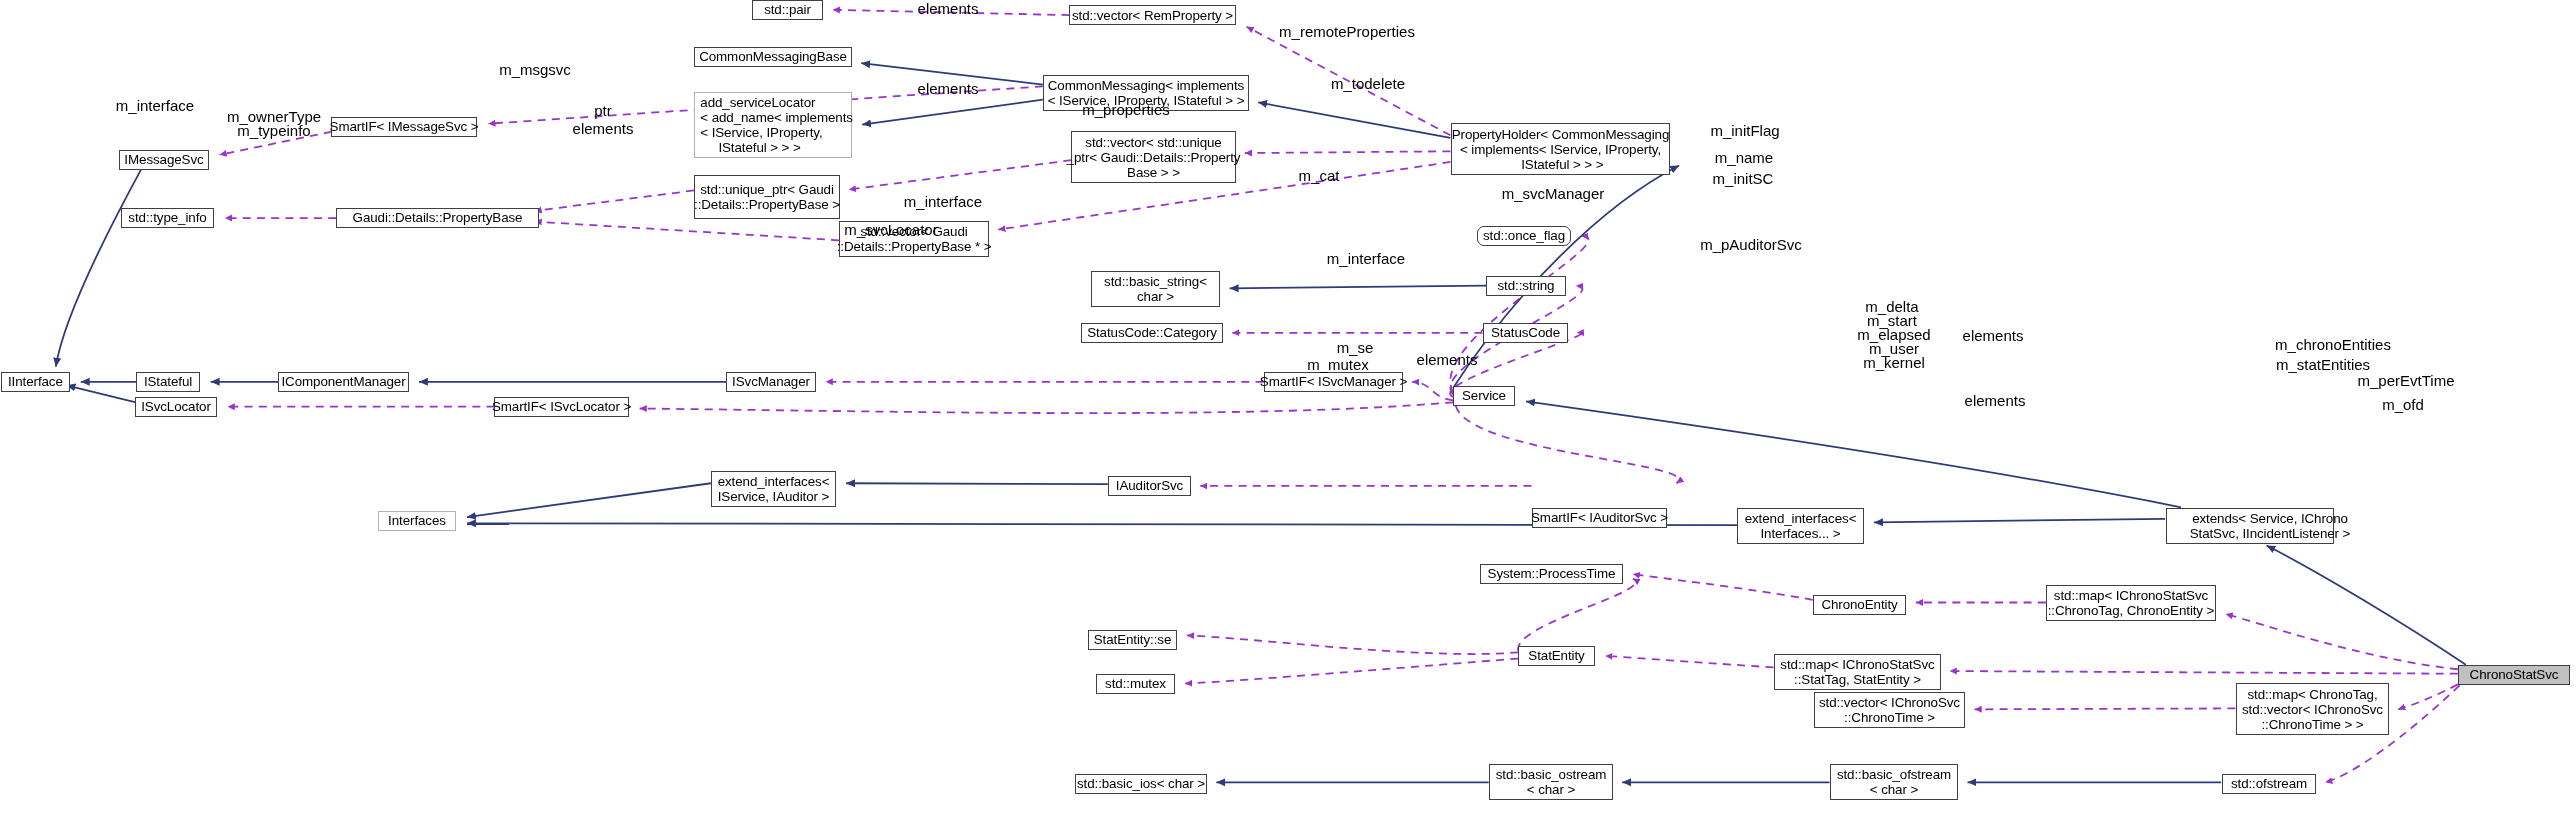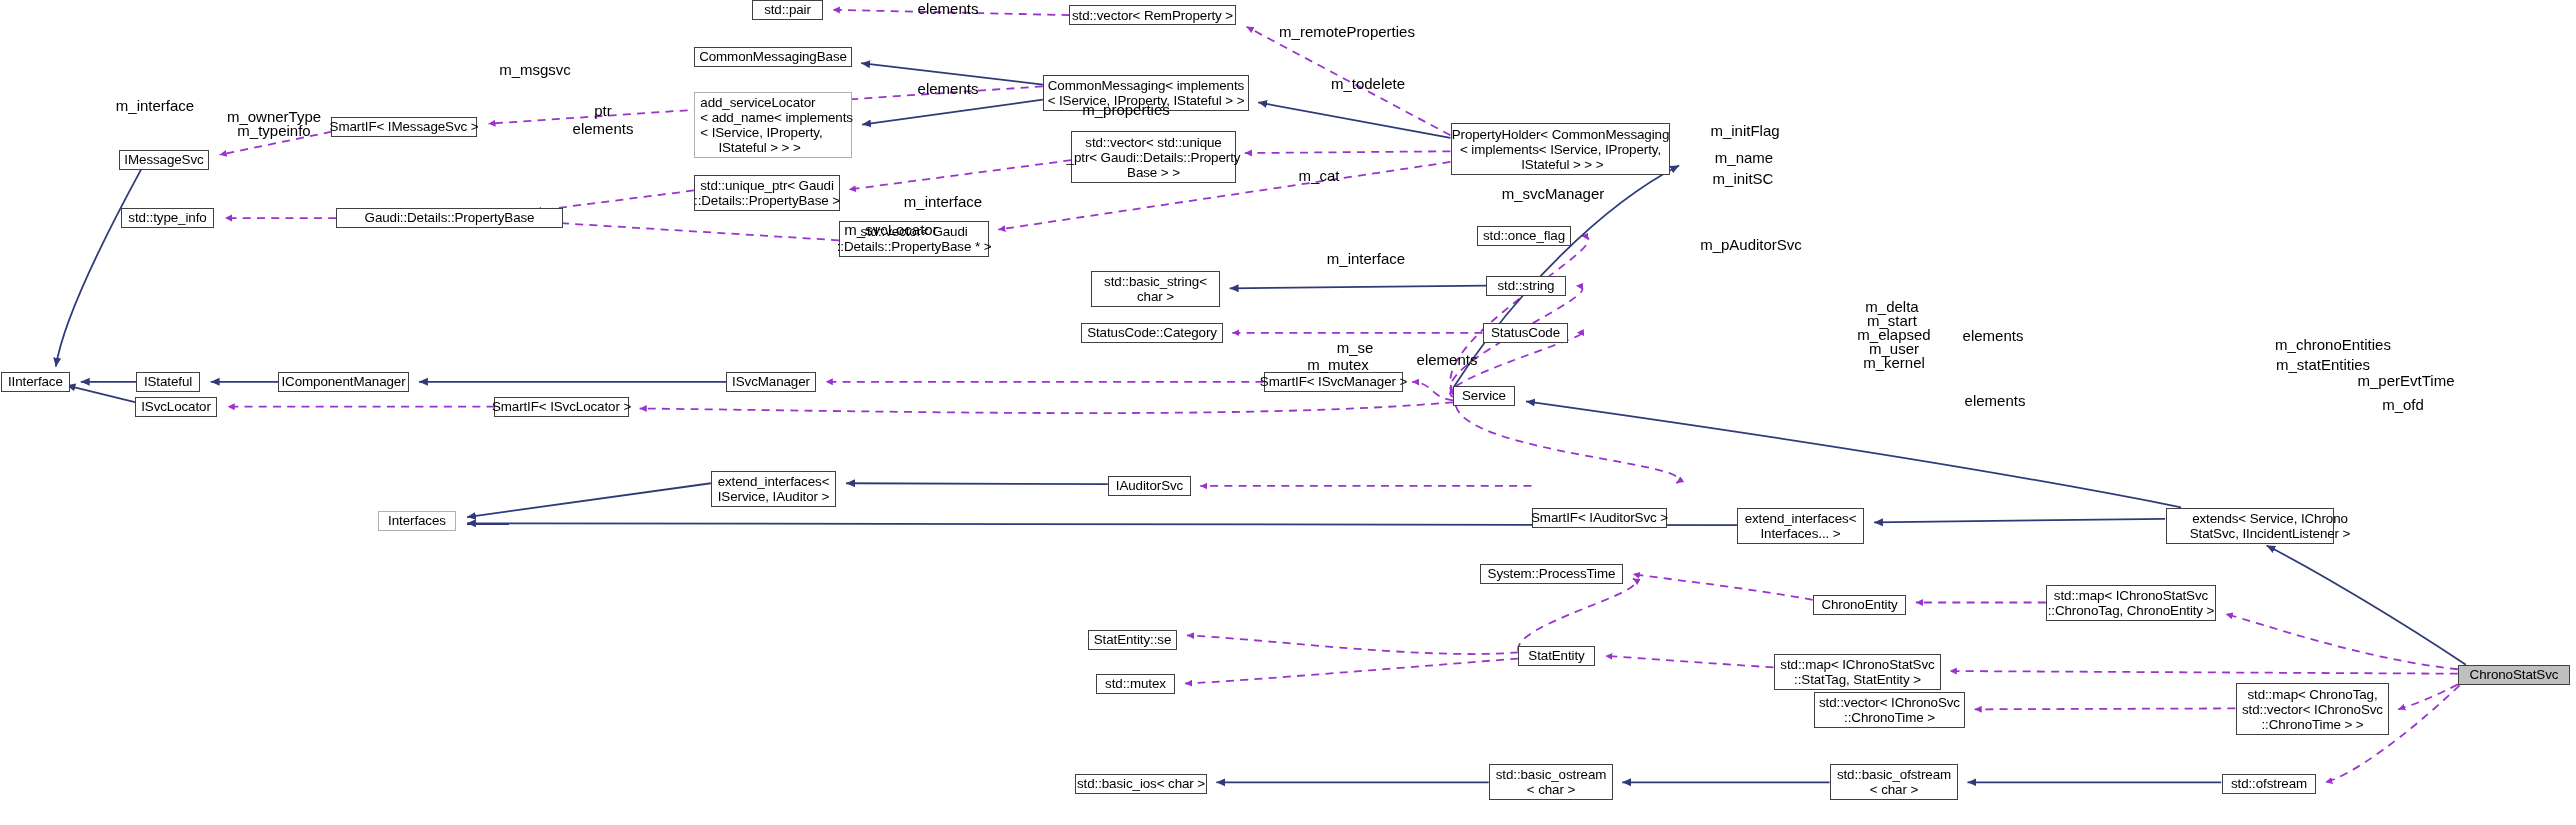--- a/index.html
+++ b/index.html
@@ -185,28 +185,28 @@
 &lt; add_name&lt; implements
 &lt; IService, IProperty,
      IStateful &gt; &gt; &gt;</span></div>
   <div class="node" style="left:1451px;top:123px;width:219px;height:52px;"><span>PropertyHolder&lt; CommonMessaging
 &lt; implements&lt; IService, IProperty,
  IStateful &gt; &gt; &gt;</span></div>
   <div class="node" style="left:1071px;top:131px;width:165px;height:52px;"><span>std::vector&lt; std::unique
 _ptr&lt; Gaudi::Details::Property
 Base &gt; &gt;</span></div>
   <div class="node" style="left:331px;top:117px;width:146px;height:19.6px;"><span>SmartIF&lt; IMessageSvc &gt;</span></div>
-  <div class="node" style="left:694px;top:175px;width:146px;height:36px;"><span>std::unique_ptr&lt; Gaudi
+  <div class="node" style="left:694px;top:175px;width:146px;height:44px;"><span>std::unique_ptr&lt; Gaudi
 ::Details::PropertyBase &gt;</span></div>
   <div class="node" style="left:119px;top:150px;width:90px;height:19.6px;"><span>IMessageSvc</span></div>
-  <div class="node" style="left:1477px;top:226px;width:94px;height:19.6px;"><span>std::once_flag</span></div>
+  <div class="node" style="left:1477px;top:226px;width:94px;height:19.6px;border-radius:7px;"><span>std::once_flag</span></div>
   <div class="node" style="left:839px;top:221px;width:150px;height:36px;"><span>std::vector&lt; Gaudi
 ::Details::PropertyBase * &gt;</span></div>
   <div class="node" style="left:121px;top:208px;width:93px;height:19.6px;"><span>std::type_info</span></div>
-  <div class="node" style="left:336px;top:208px;width:227px;height:19.6px;"><span>Gaudi::Details::PropertyBase</span></div>
+  <div class="node" style="left:336px;top:208px;width:203px;height:19.6px;"><span>Gaudi::Details::PropertyBase</span></div>
   <div class="node" style="left:1091px;top:271px;width:129px;height:36px;"><span>std::basic_string&lt;
 char &gt;</span></div>
   <div class="node" style="left:1486px;top:276px;width:80px;height:19.6px;"><span>std::string</span></div>
   <div class="node" style="left:1081px;top:323px;width:142px;height:19.6px;"><span>StatusCode::Category</span></div>
   <div class="node" style="left:1483px;top:323px;width:85px;height:19.6px;"><span>StatusCode</span></div>
   <div class="node" style="left:0.9px;top:372px;width:69px;height:19.6px;"><span>IInterface</span></div>
   <div class="node" style="left:136px;top:372px;width:64px;height:19.6px;"><span>IStateful</span></div>
   <div class="node" style="left:278px;top:372px;width:131px;height:19.6px;"><span>IComponentManager</span></div>
   <div class="node" style="left:726px;top:372px;width:90px;height:19.6px;"><span>ISvcManager</span></div>
   <div class="node" style="left:1264px;top:372px;width:139px;height:19.6px;"><span>SmartIF&lt; ISvcManager &gt;</span></div>

